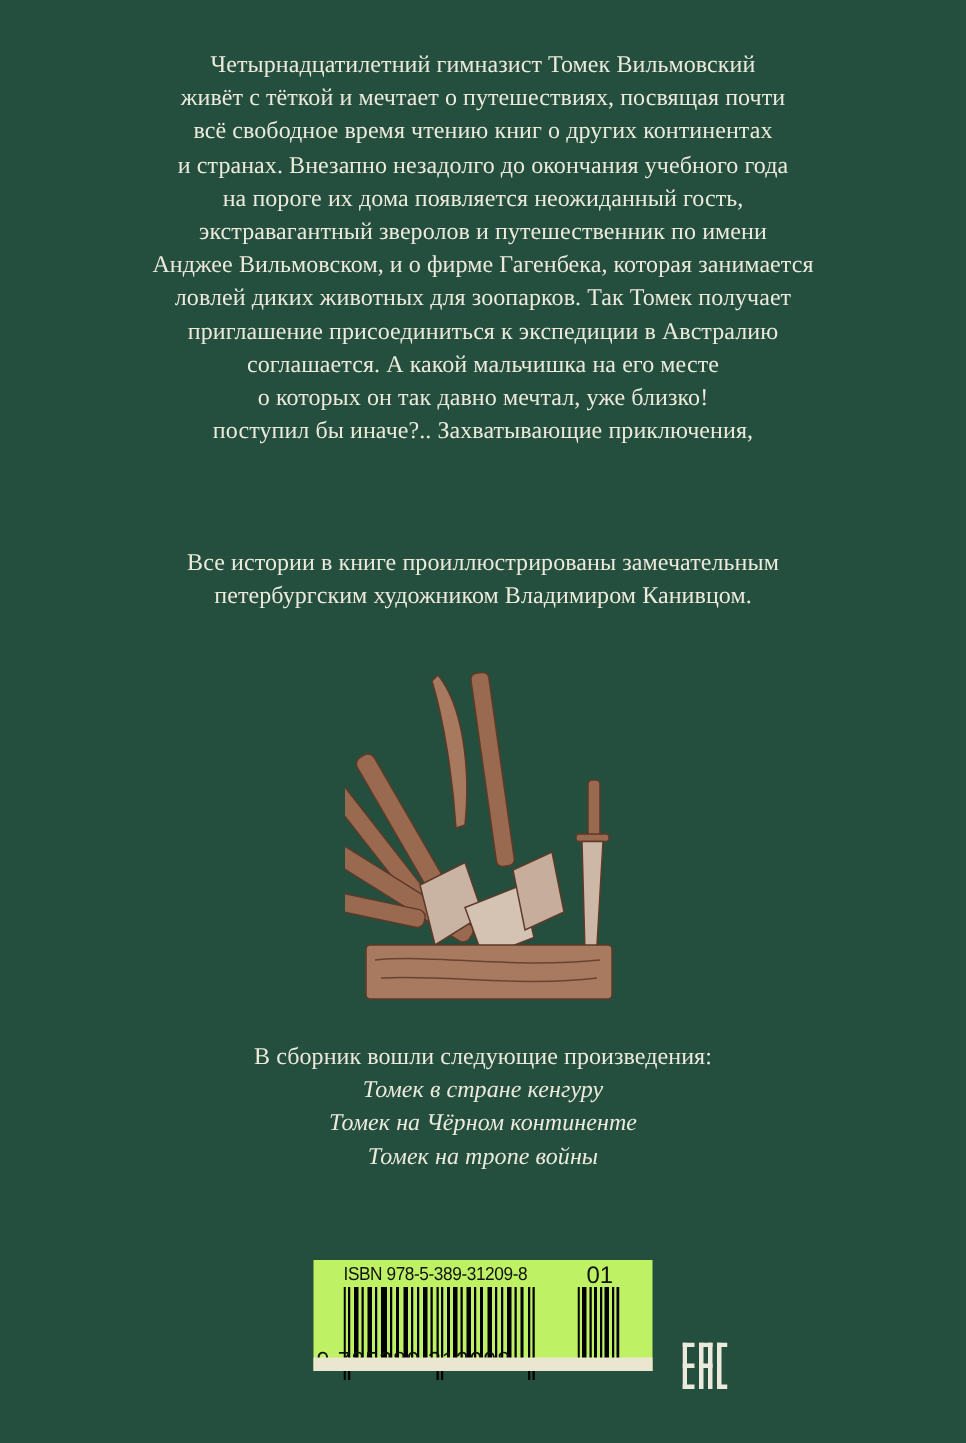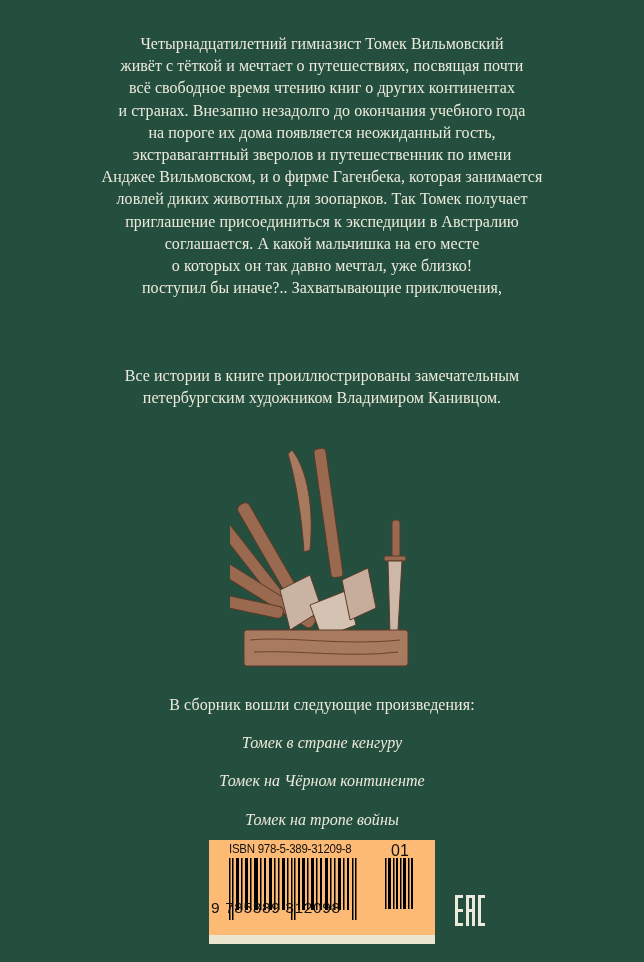--- a/index.html
+++ b/index.html
@@ -15,27 +15,27 @@
     text-align: center;
     font-family: "Liberation Serif", "DejaVu Serif", serif;
     font-size: 16px;
     line-height: 22.2px;
     letter-spacing: 0.05px;
   }
   .para .ln { display: block; white-space: nowrap; }
   #desc { top: 33px; }
   #illustr { top: 365px; }
   #collection { top: 694px; }
-  #collection .titles { font-style: italic; margin-top: 16px; }
+  #collection .titles { font-style: italic; }
   .illustration {
     position: absolute; left: 230px; top: 440px; width: 186px; height: 232px;
   }
   .barcode-box {
-    position: absolute; left: 209px; top: 840px; width: 226px; height: 104px;
-    background: #fdba74;
+    position: absolute; left: 209px; top: 840px; width: 226px; height: 74px;
+    background: #bef264;
   }
   .barcode-box .strip {
     position: absolute; left: 0; bottom: 0; width: 100%; height: 9px; background: #ebe6cf;
   }
   .isbn-label {
     position: absolute; left: 20px; top: 2px;
     font-family: "Liberation Sans", sans-serif; font-size: 12.5px; color: #111;
     letter-spacing: -0.3px; transform: scaleX(0.92); transform-origin: left top;
   }
   .addon-label {

